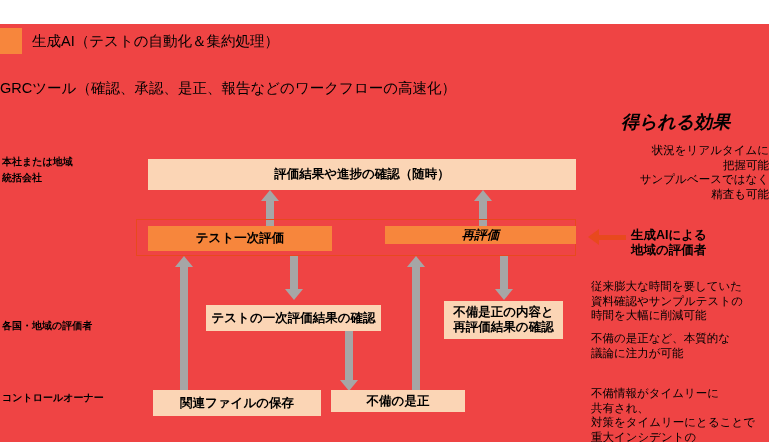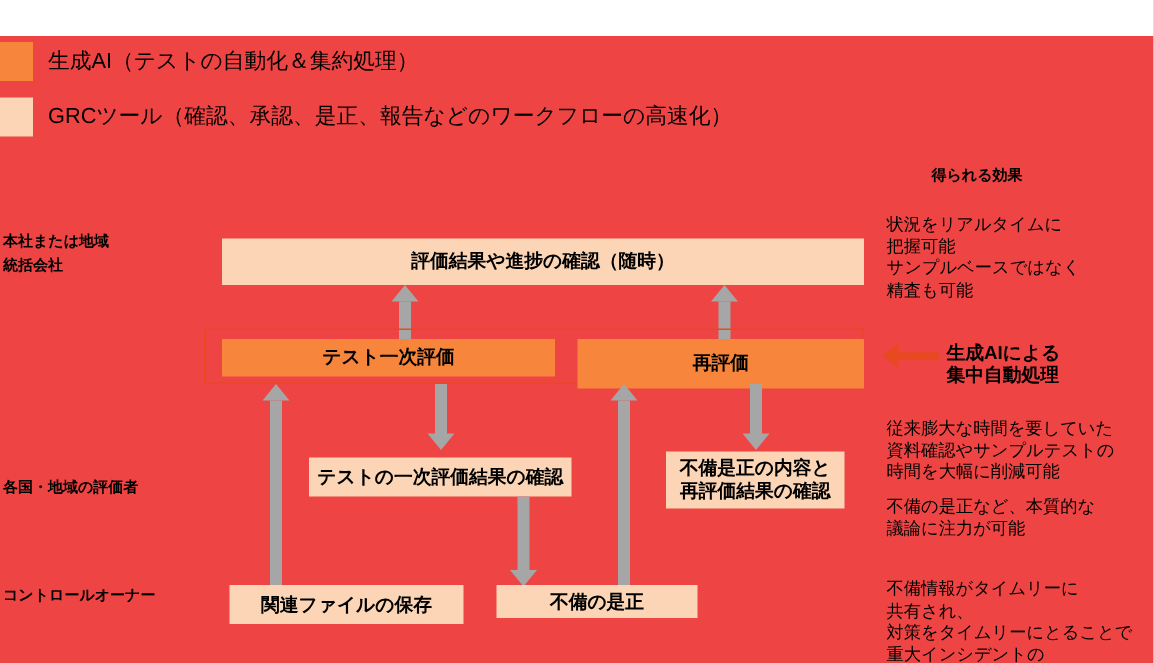--- a/index.html
+++ b/index.html
@@ -98,44 +98,45 @@
   .callout-label {
     font-size: 12.5px;
     font-weight: bold;
     line-height: 15px;
     white-space: pre-line;
     color: #000;
   }
 
   
   .effects-title {
-    font-size: 10px;
+    font-size: 18px;
     font-weight: bold;
     color: #000;
     white-space: nowrap;
+    font-style: italic;
   }
   .effect-text {
     font-size: 11.5px;
     font-weight: 400;
     color: #000;
     line-height: 14.5px;
     white-space: pre-line;
   }
 </style>
 </head>
 <body>
 
 <div id="canvas">
 
   <div class="abs" style="left:0px; top:4px;">
     <div style="display:flex; align-items:center; gap:10px; height:26px;">
       <div class="legend-swatch" style="background:#F7863C;"></div>
       <div class="legend-label">生成AI（テストの自動化＆集約処理）</div>
     </div>
-    <div style="display:flex; align-items:center; gap:10px; height:26px; margin-top:11px;">
+    <div style="display:flex; align-items:center; gap:10px; height:26px; margin-top:11px;flex-direction:column;">
       <div class="legend-swatch" style="background:#FBD5B5;"></div>
       <div class="legend-label">GRCツール（確認、承認、是正、報告などのワークフローの高速化）</div>
     </div>
   </div>
 
   <div class="abs row-label" style="left:2px; top:130px; width:130px;">本社または地域
 統括会社</div>
 
   <div class="abs row-label" style="left:2px; top:366px; width:145px;">コントロールオーナー</div>
 
@@ -144,28 +145,28 @@
   <div class="abs box box-peach" style="left:148px; top:135px; width:428px; height:31px;">評価結果や進捗の確認（随時）</div>
 
   <div class="arrow-shaft" style="left:266px; top:177px; height:33px;"></div>
   <div class="arrow-head up" style="left:261px; top:166px;"></div>
 
   <div class="arrow-shaft" style="left:479px; top:177px; height:33px;"></div>
   <div class="arrow-head up" style="left:474px; top:166px;"></div>
 
   <div class="abs ai-container" style="left:136px; top:195px; width:440px; height:37px;"></div>
 
-  <div class="abs box box-orange" style="left:148px; top:202px; width:222px; height:25px;">テスト一次評価</div>
-
-  <div class="abs box box-orange" style="left:385px; top:202px; width:191px; height:33px;">再評価</div>
+  <div class="abs box box-orange" style="left:148px; top:202px; width:184px; height:25px;">テスト一次評価</div>
+
+  <div class="abs box box-orange" style="left:385px; top:202px; width:191px; height:18px;font-style:italic;">再評価</div>
 
   <div class="callout-shaft" style="left:599px; top:211px; width:27px;"></div>
   <div class="callout-head" style="left:588px; top:205px;"></div>
   <div class="abs callout-label" style="left:631px; top:204px; width:135px;">生成AIによる
-集中自動処理</div>
+地域の評価者</div>
 
   <div class="arrow-shaft" style="left:290px; top:232px; height:34px;"></div>
   <div class="arrow-head down" style="left:285px; top:265px;"></div>
 
   <div class="arrow-shaft" style="left:500px; top:232px; height:34px;"></div>
   <div class="arrow-head down" style="left:495px; top:265px;"></div>
 
   <div class="arrow-shaft" style="left:180px; top:243px; height:125px;"></div>
   <div class="arrow-head up" style="left:175px; top:232px;"></div>
 
@@ -173,27 +174,27 @@
   <div class="arrow-head up" style="left:407px; top:232px;"></div>
 
   <div class="abs box box-peach" style="left:444px; top:277px; width:119px; height:38px;">不備是正の内容と
 再評価結果の確認</div>
 
   <div class="abs box box-peach" style="left:206px; top:281px; width:175px; height:26px;">テストの一次評価結果の確認</div>
 
   <div class="arrow-shaft" style="left:345px; top:307px; height:50px;"></div>
   <div class="arrow-head down" style="left:340px; top:356px;"></div>
 
-  <div class="abs box box-peach" style="left:153px; top:366px; width:156px; height:26px;">関連ファイルの保存</div>
+  <div class="abs box box-peach" style="left:153px; top:366px; width:168px; height:26px;">関連ファイルの保存</div>
 
   <div class="abs box box-peach" style="left:331px; top:366px; width:134px; height:22px;">不備の是正</div>
 
   <div class="abs effects-title" style="left:621px; top:86px;">得られる効果</div>
 
-  <div class="abs effect-text" style="left:591px; top:119px; width:178px;">状況をリアルタイムに
+  <div class="abs effect-text" style="left:591px; top:119px; width:178px;text-align:right;">状況をリアルタイムに
 把握可能
 サンプルベースではなく
 精査も可能</div>
 
   <div class="abs effect-text" style="left:591px; top:255px; width:178px;">従来膨大な時間を要していた
 資料確認やサンプルテストの
 時間を大幅に削減可能</div>
 
   <div class="abs effect-text" style="left:591px; top:307px; width:178px;">不備の是正など、本質的な
 議論に注力が可能</div>

